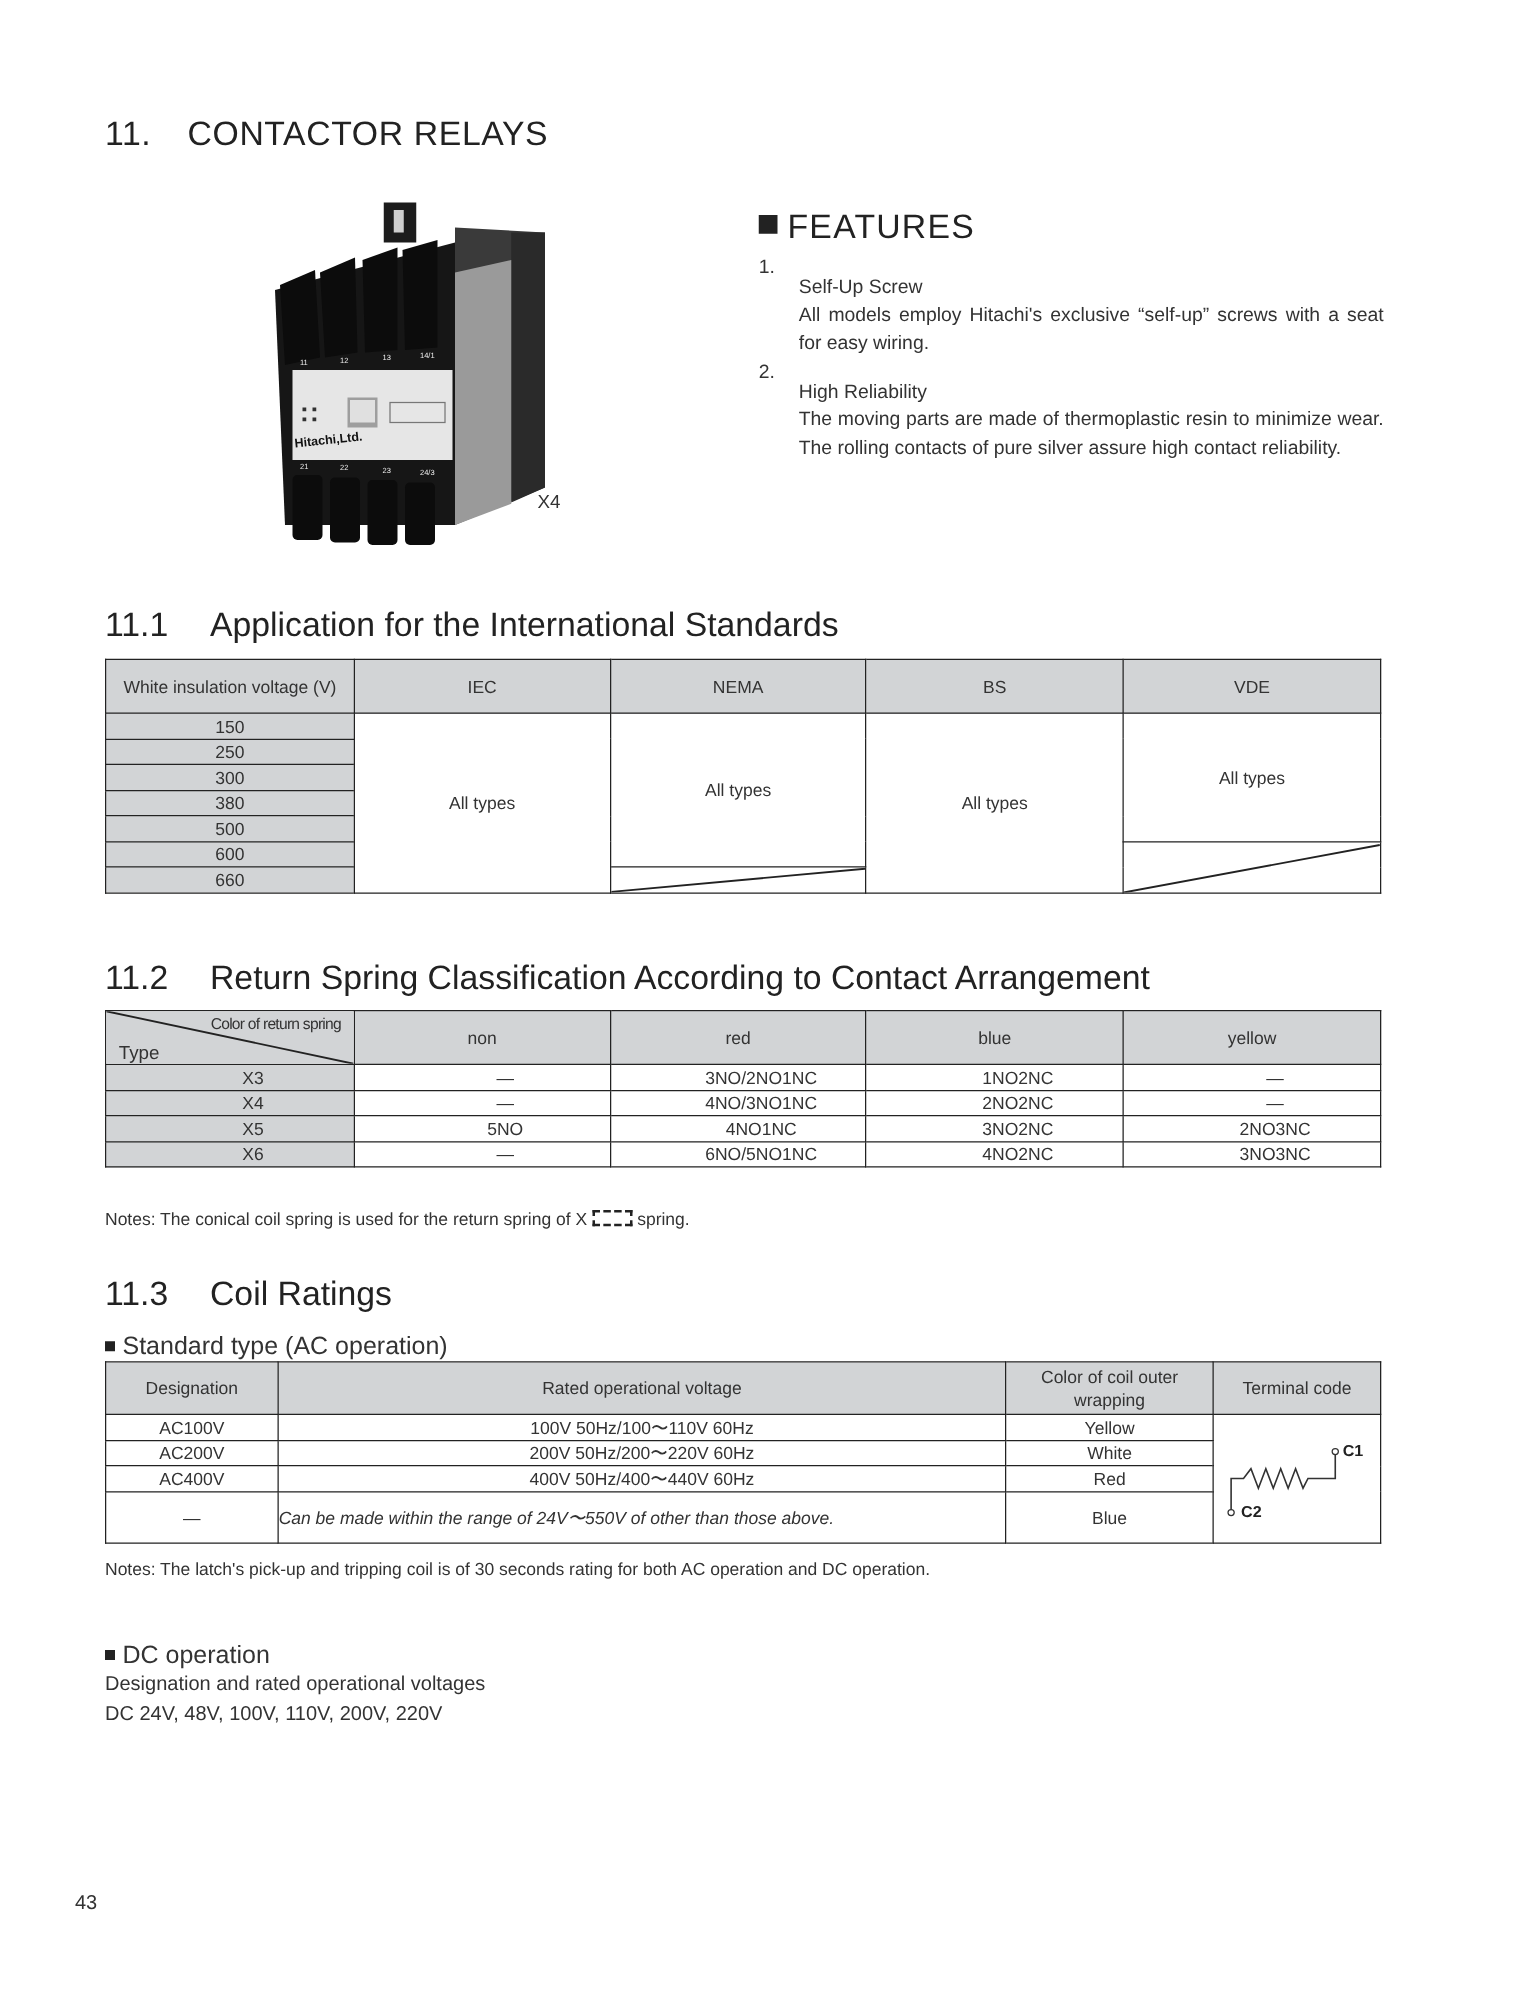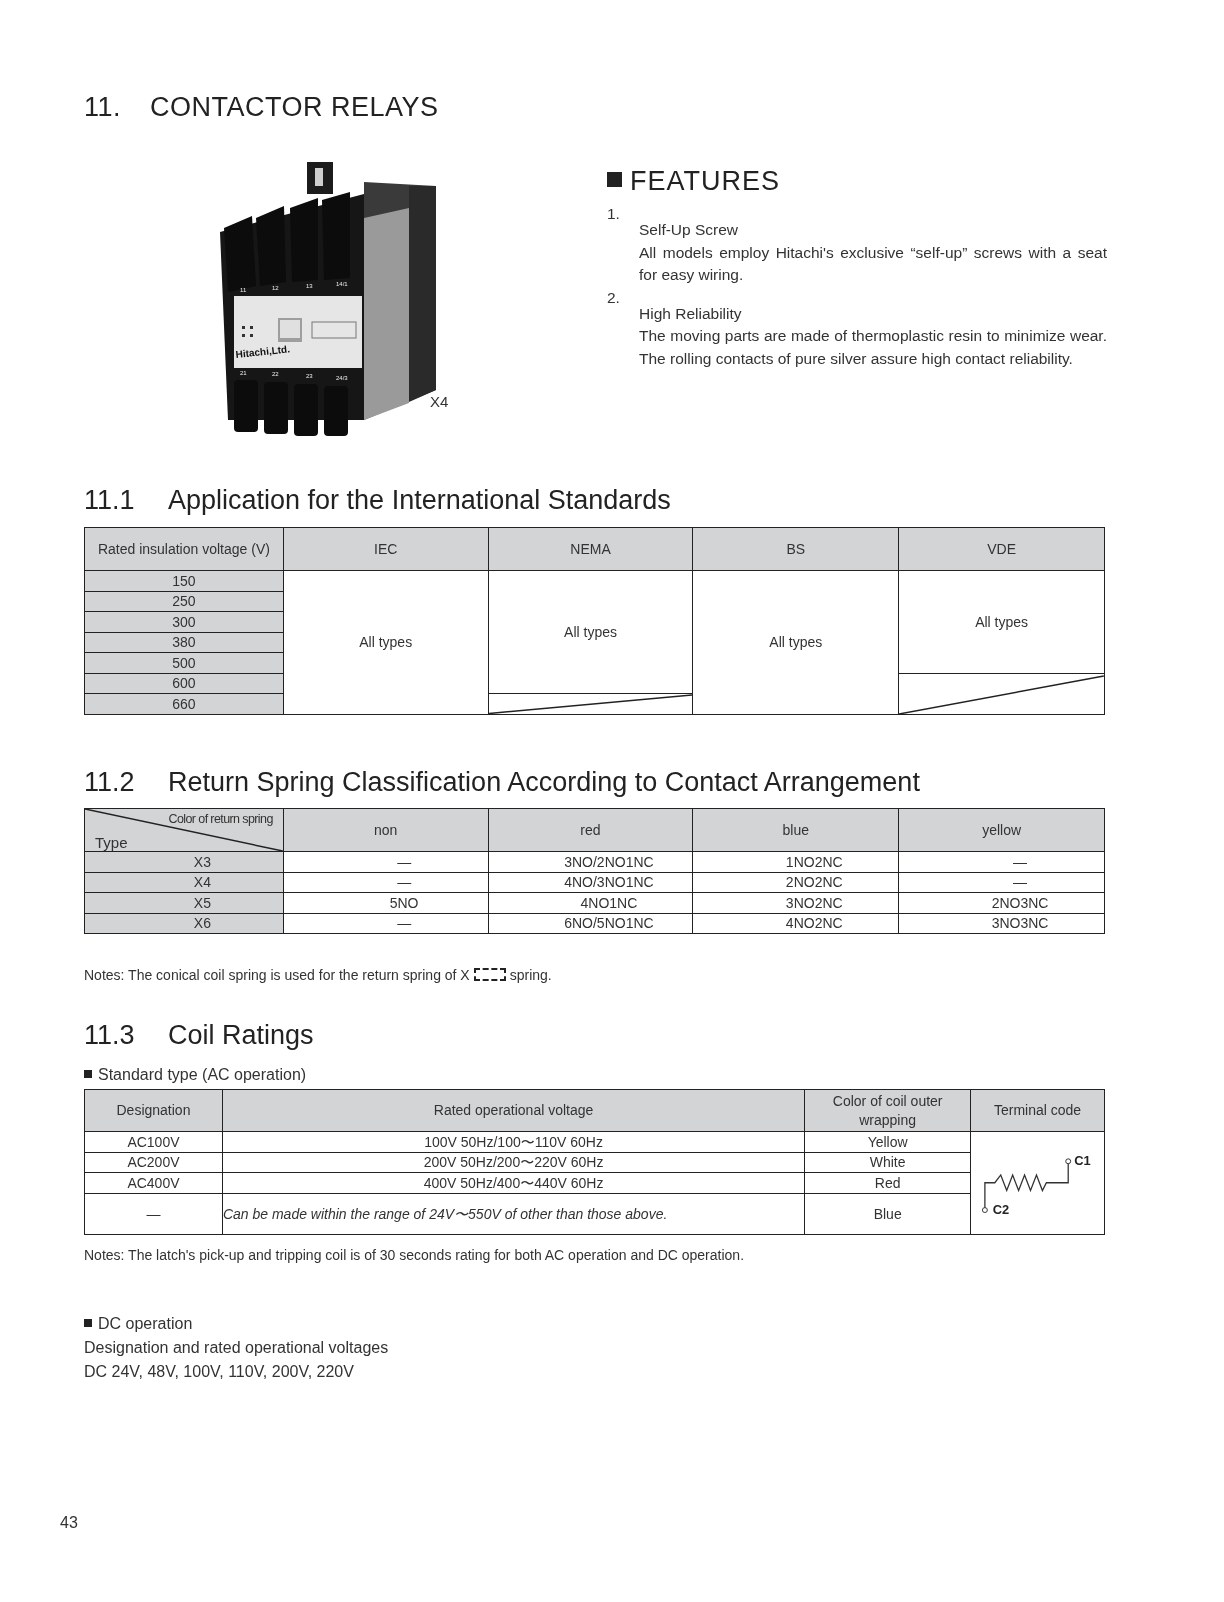--- a/index.html
+++ b/index.html
@@ -45,21 +45,21 @@
   .t2 .hdr td { height: 42px; }
   .t2 .row td { height: 19.5px; line-height: 18px; padding-left: 37px; }
   .t2 .corner { position: relative; }
   .t2 .corner .ctop { position: absolute; right: 10px; top: 3px; font-size: 12.5px; letter-spacing: -0.6px; }
   .t2 .corner .cbot { position: absolute; left: 10px; bottom: 0; font-size: 15px; }
 
   .note { font-size: 14px; color: #333; }
   .dashbox { display: inline-block; width: 28px; height: 9px; border: 2px dashed #222; border-bottom-width: 2px; vertical-align: -1px; margin: 0 4px; }
 
   
-  .sub { font-size: 16px; color: #333; }
+  .sub { font-size: 20px; color: #333; }
   .sub .sq { display:inline-block; width: 8px; height: 8px; background:#222; margin-right: 6px; vertical-align: 2px; }
   .t3 { left: 84px; top: 1089px; width: 1021px; }
   .t3 td { border: 1.5px solid #222; }
   .t3 .hdr td { height: 41px; line-height: 19px; }
   .t3 .row td { height: 19.5px; line-height: 18px; }
   .t3 .row td.left { text-align: left; line-height: 18px; font-style: italic; }
 
   .dc { left: 84px; font-size: 16px; color: #333; line-height: 24px; }
   .pagenum { left: 60px; top: 1514px; font-size: 16px; color: #333; }
 </style>
@@ -147,21 +147,21 @@
 <table class="abs t1">
   <colgroup>
       <col style="width:199px">
       <col style="width:205px">
       <col style="width:205px">
       <col style="width:206px">
       <col style="width:206px">
     </colgroup>
   <tbody>
       <tr class="hdr">
-    <td class="grey first">Rated insulation voltage (V)</td>
+    <td class="grey first">White insulation voltage (V)</td>
     <td class="grey">IEC</td>
     <td class="grey">NEMA</td>
     <td class="grey">BS</td>
     <td class="grey">VDE</td>
   </tr>
   <tr class="vrow">
     <td class="grey v">150</td>
     <td rowspan="7">All types</td>
     <td rowspan="6">All types</td>
     <td rowspan="7">All types</td>

